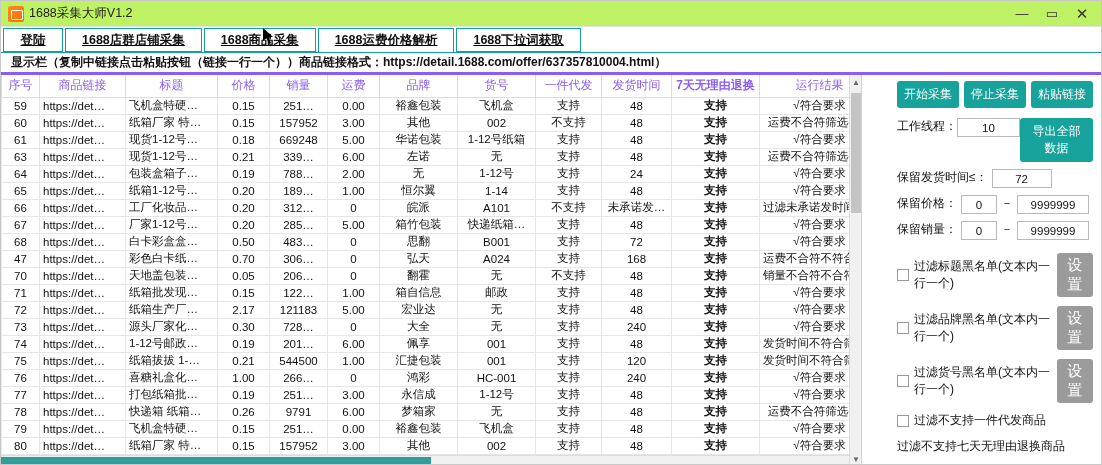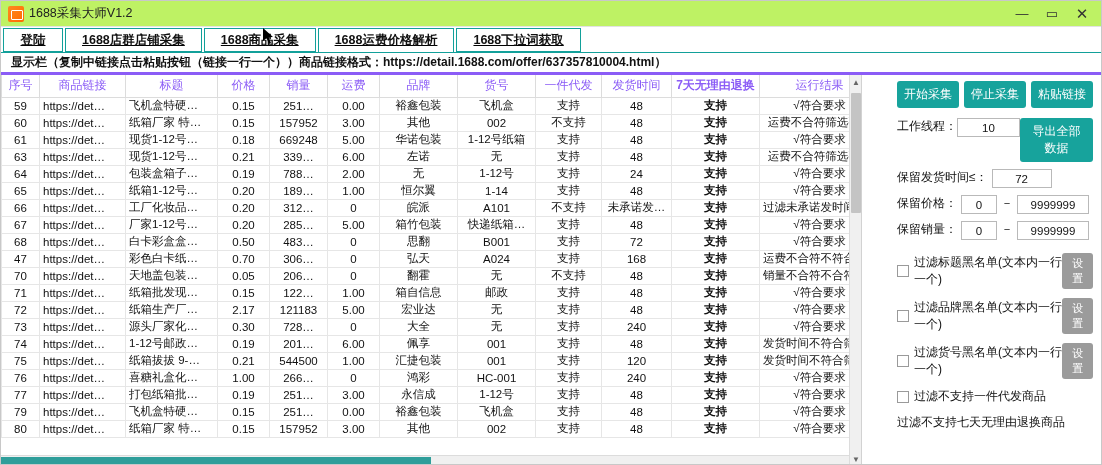--- a/index.html
+++ b/index.html
@@ -275,21 +275,21 @@
     margin-bottom: 9px;
     font-size: 12px;
     color: #111;
   }
   .set-btn {
     margin-left: auto;
     background: #9b9b9b;
     color: #fff;
     border: none;
     border-radius: 3px;
-    font-size: 11px;
+    font-size: 15px;
     padding: 3px 6px;
   }
   .divider-space { height: 6px; }
 </style>
 </head>
 <body>
 
 <div id="app">
 
   <div class="titlebar">
@@ -542,21 +542,21 @@
               <td class="col-6">佩享</td>
               <td class="col-7">001</td>
               <td class="col-8">支持</td>
               <td class="col-9">48</td>
               <td class="col-10">支持</td>
               <td class="col-11">发货时间不符合筛选要求</td>
             </tr>
             <tr>
               <td class="col-0">75</td>
               <td class="col-1 left">https://det…</td>
-              <td class="col-2 left">纸箱拔拔 9-…</td>
+              <td class="col-2 left">纸箱拔拔 1-…</td>
               <td class="col-3">0.21</td>
               <td class="col-4">544500</td>
               <td class="col-5">1.00</td>
               <td class="col-6">汇捷包装</td>
               <td class="col-7">001</td>
               <td class="col-8">支持</td>
               <td class="col-9">120</td>
               <td class="col-10">支持</td>
               <td class="col-11">发货时间不符合筛选要求</td>
             </tr>
@@ -580,20 +580,34 @@
               <td class="col-2 left">打包纸箱批…</td>
               <td class="col-3">0.19</td>
               <td class="col-4">251…</td>
               <td class="col-5">3.00</td>
               <td class="col-6">永信成</td>
               <td class="col-7">1-12号</td>
               <td class="col-8">支持</td>
               <td class="col-9">48</td>
               <td class="col-10">支持</td>
               <td class="col-11">√符合要求</td>
+            </tr>
+            <tr>
+              <td class="col-0">78</td>
+              <td class="col-1 left">https://det…</td>
+              <td class="col-2 left">快递箱 纸箱…</td>
+              <td class="col-3">0.26</td>
+              <td class="col-4">9791</td>
+              <td class="col-5">6.00</td>
+              <td class="col-6">梦箱家</td>
+              <td class="col-7">无</td>
+              <td class="col-8">支持</td>
+              <td class="col-9">48</td>
+              <td class="col-10">支持</td>
+              <td class="col-11">运费不合符筛选要求</td>
             </tr>
             <tr>
               <td class="col-0">79</td>
               <td class="col-1 left">https://det…</td>
               <td class="col-2 left">飞机盒特硬…</td>
               <td class="col-3">0.15</td>
               <td class="col-4">251…</td>
               <td class="col-5">0.00</td>
               <td class="col-6">裕鑫包装</td>
               <td class="col-7">飞机盒</td>

